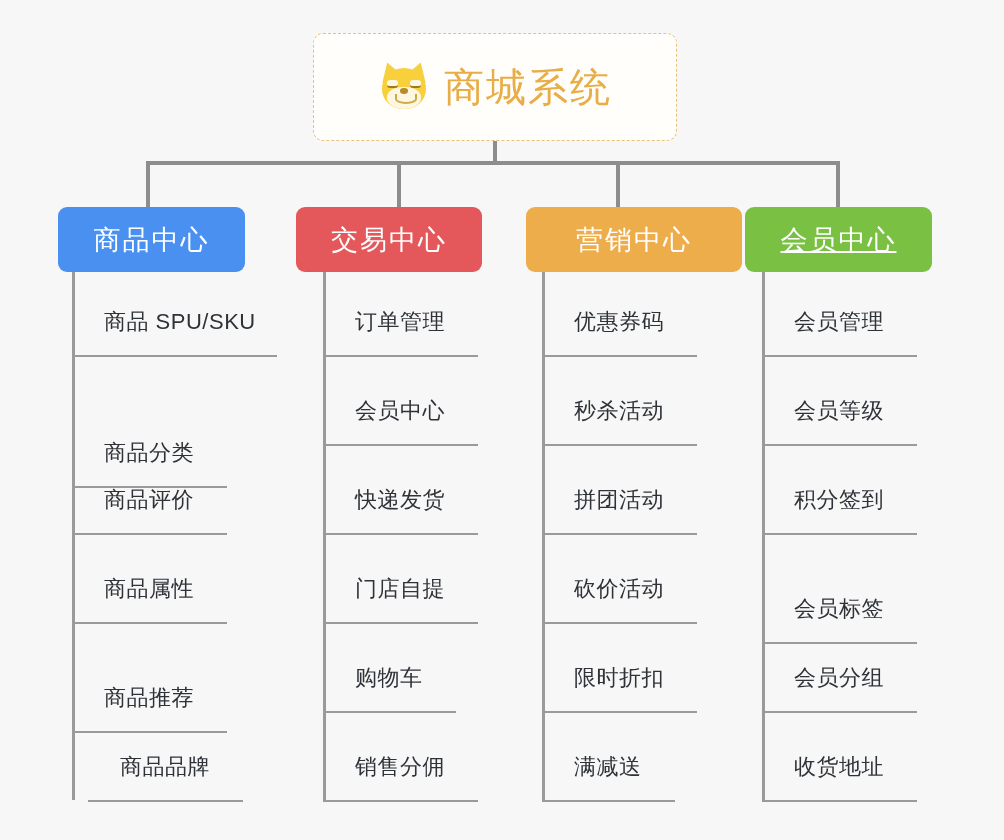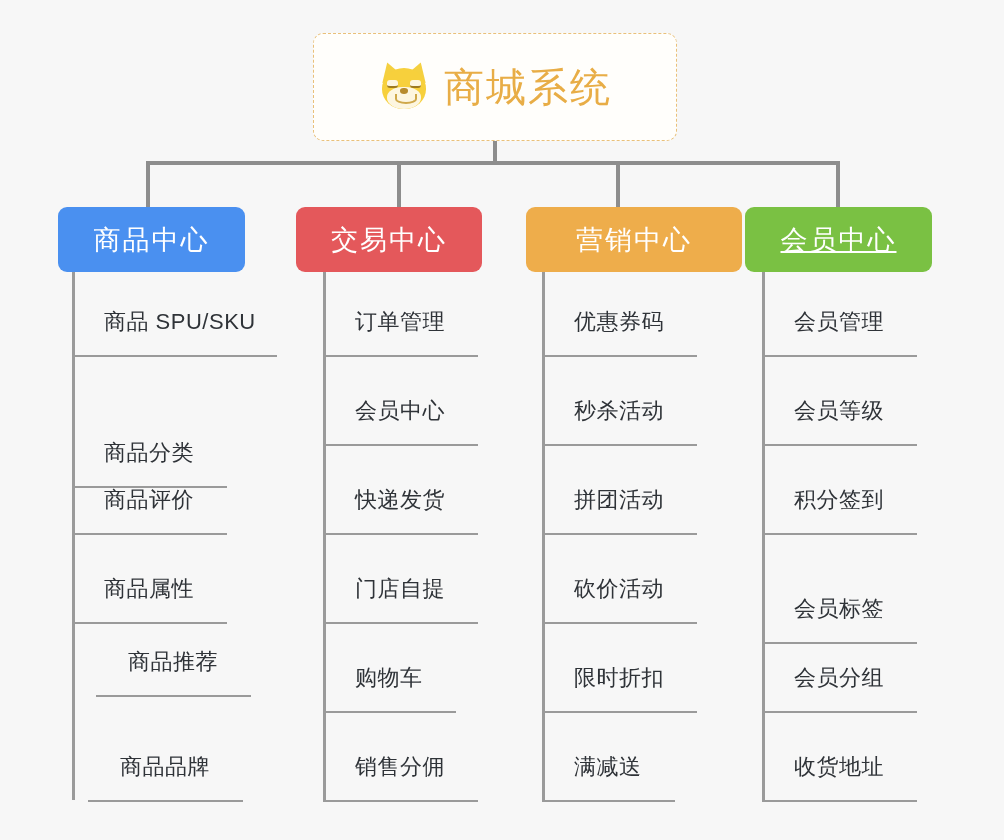--- a/index.html
+++ b/index.html
@@ -215,21 +215,21 @@
       </div>
       <div class="leaf" style="left: 72px; top: 357px; width: 155px; margin-top: 42px;">
         <span class="leaf-label">商品分类</span>
       </div>
       <div class="leaf" style="left: 72px; top: 446px; width: 155px;">
         <span class="leaf-label">商品评价</span>
       </div>
       <div class="leaf" style="left: 72px; top: 535px; width: 155px;">
         <span class="leaf-label">商品属性</span>
       </div>
-      <div class="leaf" style="left: 72px; top: 608px; width: 155px; margin-left: 24px;">
+      <div class="leaf" style="left: 72px; top: 644px; width: 155px;">
         <span class="leaf-label">商品推荐</span>
       </div>
       <div class="leaf" style="left: 88px; top: 713px; width: 155px;">
         <span class="leaf-label">商品品牌</span>
       </div>
       <div class="cat-node" style="left: 296px; width: 186px; background: rgb(228, 88, 91);">
         <span>交易中心</span>
       </div>
       <div class="spine" style="left: 323px; top: 272px; height: 528px;"></div>
       <div class="leaf" style="left: 323px; top: 268px; width: 155px;">

